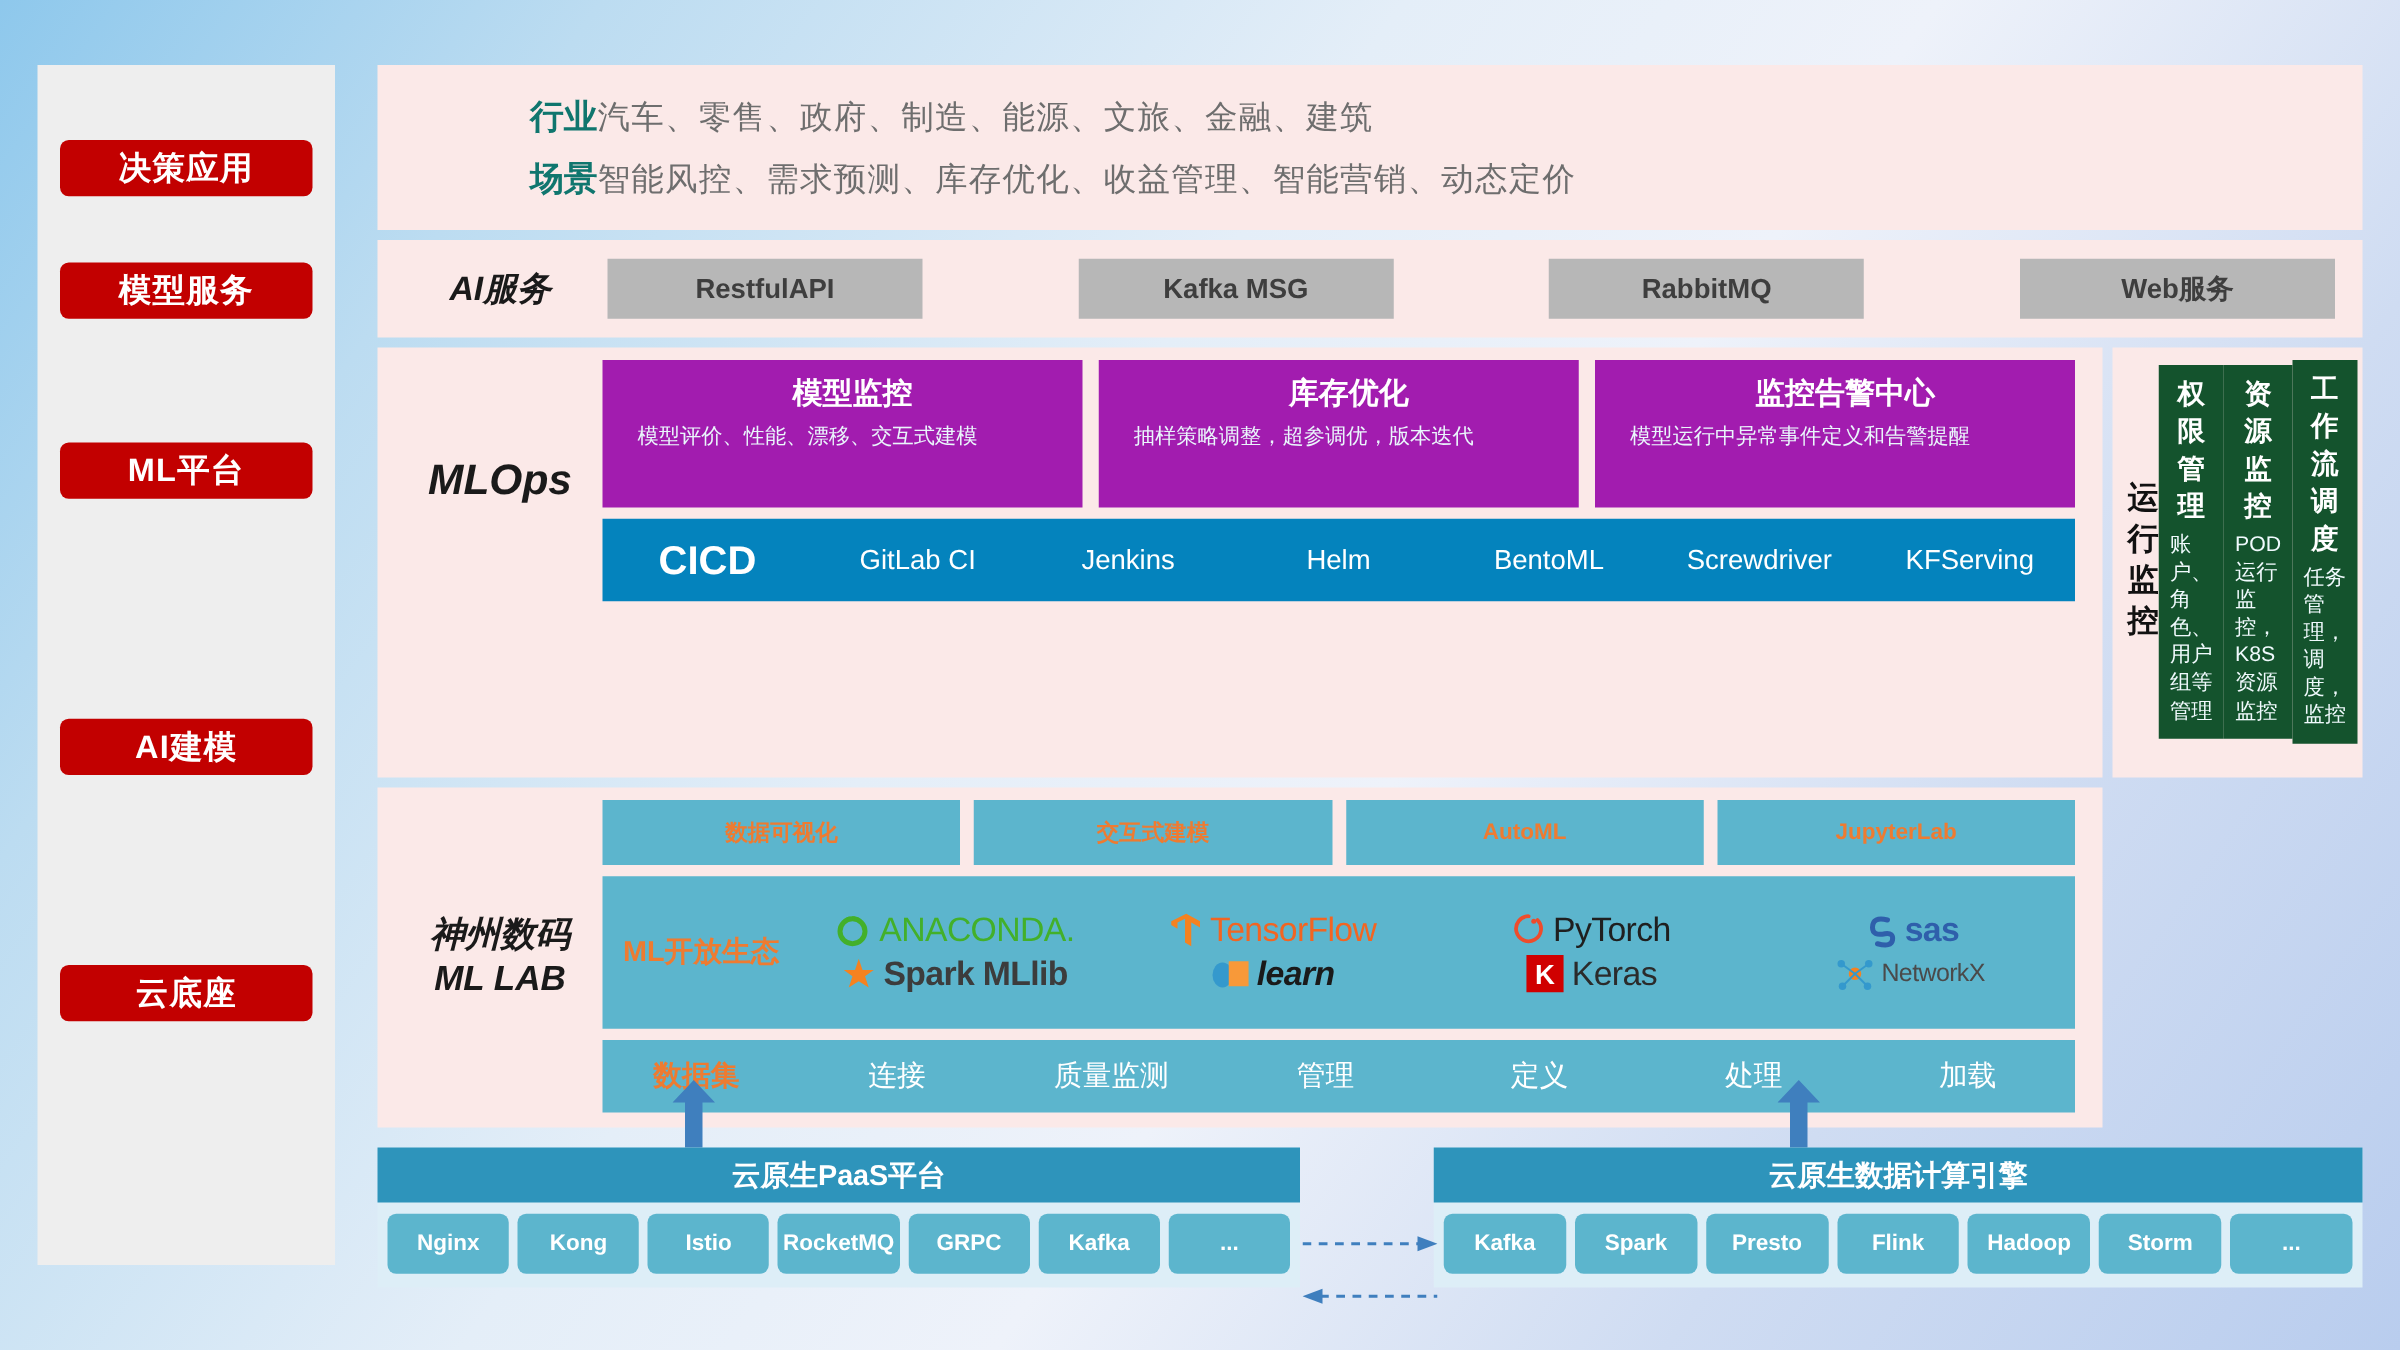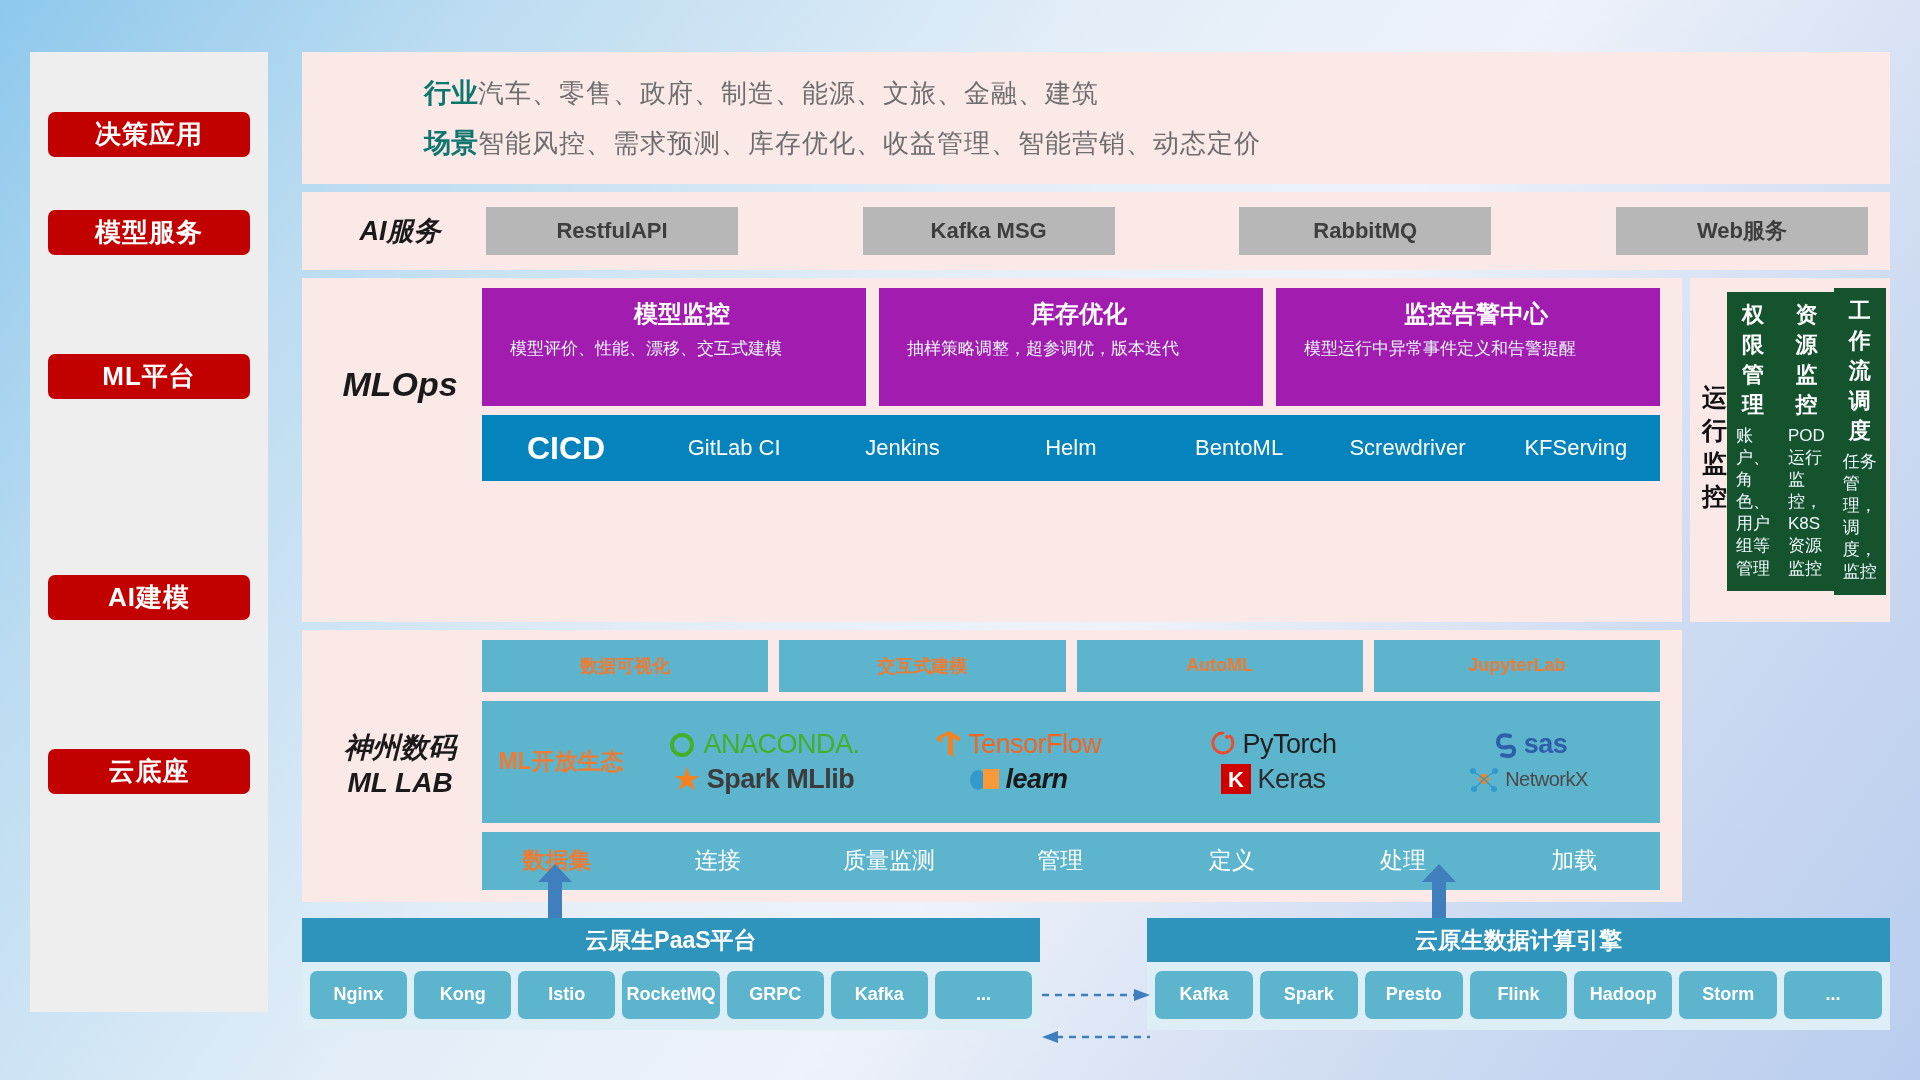--- a/index.html
+++ b/index.html
@@ -140,21 +140,21 @@
   .up-arrow svg { display: block; }
 </style>
 </head>
 <body>
 
 <div id="left-rail">
   <div class="rail-chip" style="top:60px">决策应用</div>
   <div class="rail-chip" style="top:158px">模型服务</div>
   <div class="rail-chip" style="top:302px">ML平台</div>
   <div class="rail-chip" style="top:523px">AI建模</div>
-  <div class="rail-chip" style="top:697px">云底座</div>
+  <div class="rail-chip" style="top:720px">云底座</div>
 </div>
 
 <div id="main">
 
   <div class="band" id="band-industry">
     <div class="ind-line">
       <div class="ind-key">行业</div>
       <div class="ind-val">汽车、零售、政府、制造、能源、文旅、金融、建筑</div>
     </div>
     <div class="ind-line">

